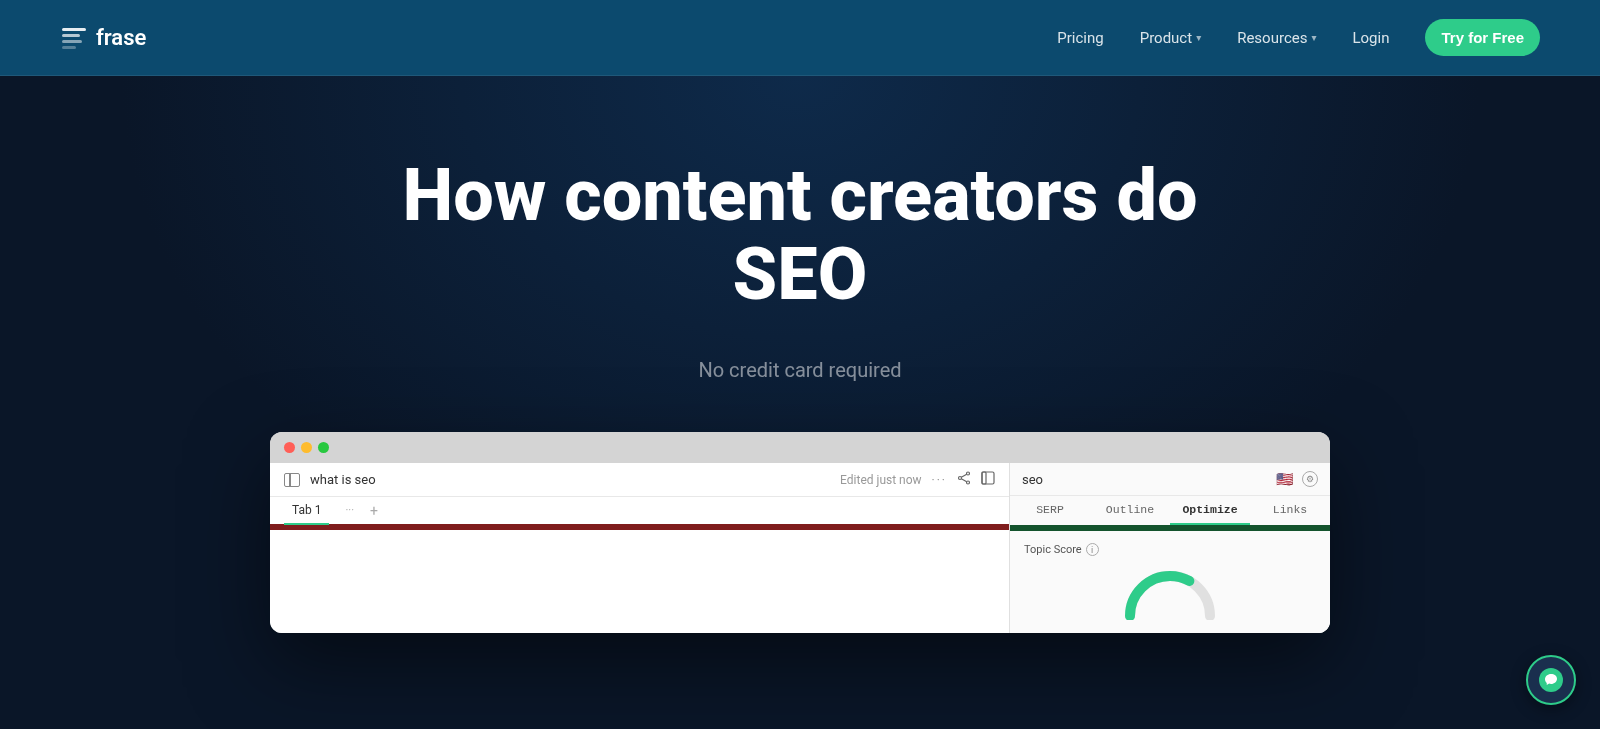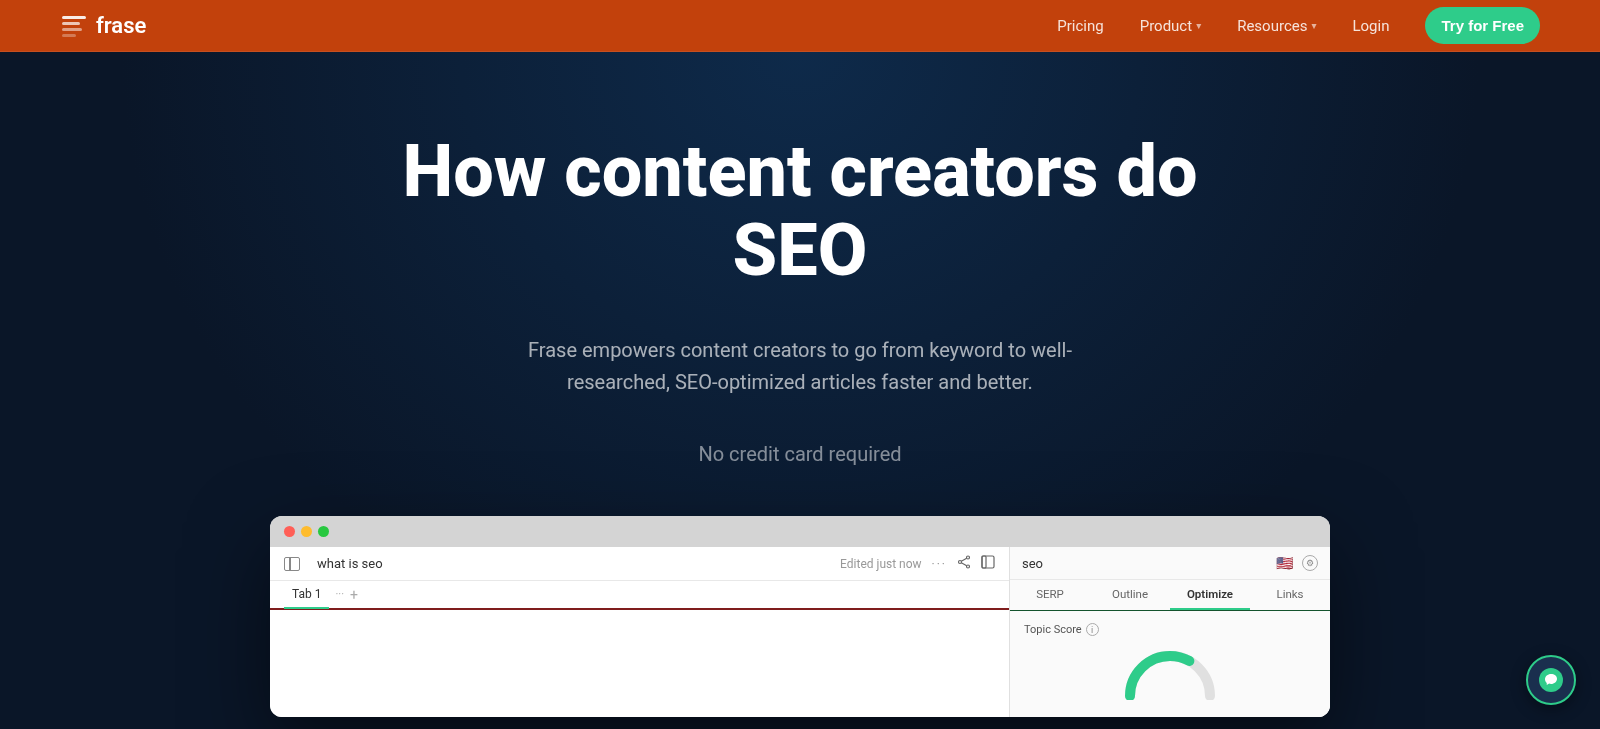--- a/index.html
+++ b/index.html
@@ -11,22 +11,22 @@
       min-height: 729px;
       overflow-x: hidden;
     }
 
     
     nav {
       display: flex;
       align-items: center;
       justify-content: space-between;
       padding: 0 60px;
-      height: 52px;
-      background: #c2410c;
+      height: 76px;
+      background: #0c4a6e;
       border-bottom: 1px solid rgba(255,255,255,0.08);
     }
     .nav-logo {
       display: flex;
       align-items: center;
       gap: 8px;
     }
     .logo-icon {
       width: 28px;
       height: 28px;
@@ -152,21 +152,21 @@
       align-items: center;
       justify-content: space-between;
       padding: 8px 14px;
       border-bottom: 1px solid #e8e8e8;
       font-size: 13px;
       color: #555;
     }
     .left-toolbar-left {
       display: flex;
       align-items: center;
-      gap: 17px;
+      gap: 10px;
     }
     .sidebar-toggle {
       width: 16px;
       height: 14px;
       border: 1.5px solid #888;
       border-radius: 2px;
       position: relative;
     }
     .sidebar-toggle::before {
       content: '';
@@ -186,22 +186,22 @@
       align-items: center;
       gap: 10px;
       font-size: 12px;
       color: #999;
     }
     .dots-menu { letter-spacing: 2px; }
     .tab-bar {
       display: flex;
       align-items: center;
       padding: 0 14px;
-      border-bottom: 2px solid #7f1d1d;
-      gap: 6px;
+      border-bottom: 6px solid #7f1d1d;
+      gap: 16px;
     }
     .tab-item {
       padding: 6px 8px;
       font-size: 12px;
       color: #333;
       border-bottom: 2px solid #2ecc8a;
       margin-bottom: -1px;
     }
     .tab-dots {
       font-size: 11px;
@@ -254,21 +254,22 @@
       border-radius: 50%;
       border: 1.5px solid #aaa;
       display: flex;
       align-items: center;
       justify-content: center;
       font-size: 9px;
       color: #888;
     }
     .right-tabs {
       display: flex;
-      border-bottom: 1px solid #14532d;
+      border-bottom: 6px solid #14532d;
+      font-family: Liberation Mono, monospace;
     }
     .right-tab {
       flex: 1;
       text-align: center;
       padding: 7px 4px;
       font-size: 11.5px;
       color: #666;
       cursor: pointer;
       border-bottom: 2px solid transparent;
     }
@@ -361,21 +362,20 @@
       <span>Resources</span>
       <span class="chevron">▾</span>
     </span>
     <span class="nav-login">Login</span>
     <button class="btn-try">Try for Free</button>
   </div>
 </nav>
 
 <section class="hero">
   <h1 class="hero-title">How content creators do SEO</h1>
-  <p class="hero-subtitle">Frase empowers content creators to go from keyword to well-researched, SEO-optimized articles faster and better.</p>
   <p class="no-cc">No credit card required</p>
 
   <div class="app-preview">
     <div class="app-titlebar">
       <div class="dot dot-red"></div>
       <div class="dot dot-yellow"></div>
       <div class="dot dot-green"></div>
     </div>
     <div class="app-body">
 

